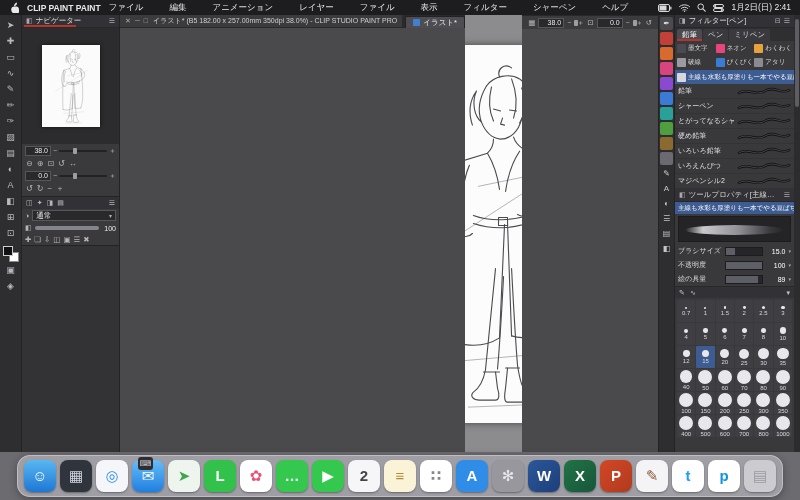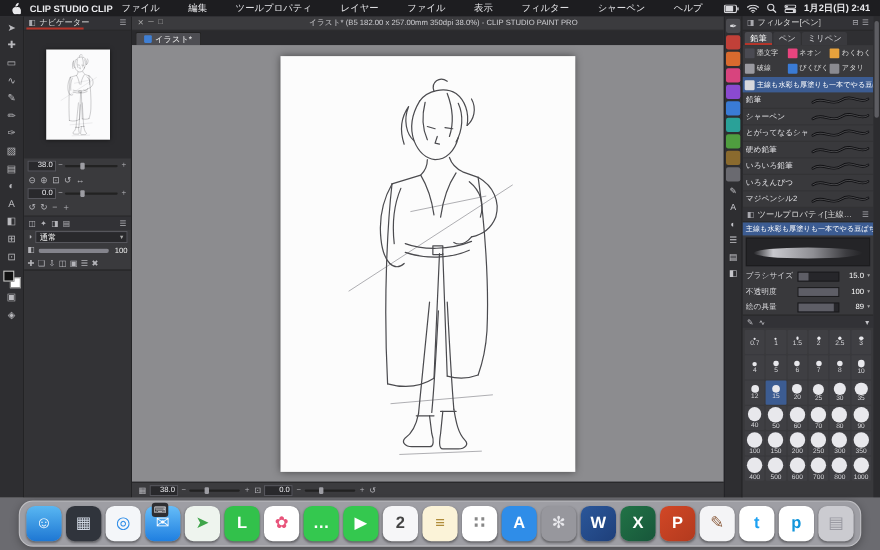--- a/index.html
+++ b/index.html
@@ -4,21 +4,21 @@
 <style>
   * { margin:0; padding:0; box-sizing:border-box; font-family:"Liberation Sans","DejaVu Sans",sans-serif; }
   html,body { background:#222; }
   .screen { position:relative; width:800px; height:500px; background:#6b6b70; overflow:hidden; user-select:none; }
 
   
   .menubar { position:absolute; top:0; left:0; right:0; height:15px; background:#1d1d20; display:flex; align-items:center; gap:8px; padding:0 9px; color:#e9e9ec; font-size:8.5px; z-index:30; }
   .appname { font-weight:bold; white-space:nowrap; }
   .menus { display:flex; gap:26px; }
   .menu-item { white-space:nowrap; cursor:default; }
-  .mb-right { margin-left:auto; display:flex; align-items:center; gap:7px;font-weight:bold; }
+  .mb-right { margin-left:auto; display:flex; align-items:center; gap:7px; }
   .mb-ic svg { display:block; }
   .clock { white-space:nowrap; }
 
   
   .main { position:absolute; top:15px; left:0; right:0; bottom:48px; display:flex; background:#474749; }
 
   
   .ltoolbar { width:22px; background:#2e2e31; border-right:1px solid #232325; display:flex; flex-direction:column; align-items:center; padding:3px 0 0; gap:1px; }
   .ltool { width:17px; height:15px; color:#b9b9bd; font-size:9px; line-height:15px; text-align:center; border-radius:2px; }
   .color-chip { position:relative; width:16px; height:16px; margin-top:4px; flex:none; }
@@ -54,21 +54,21 @@
   .layer-list { flex:1; background:#333336; border-top:1px solid #232325; min-height:0; }
   .layer-row { height:24px; display:flex; align-items:center; gap:3px; padding:0 3px; border-bottom:1px solid #2a2a2c; background:#3f3f42; }
   .layer-row.selected { background:#3b5b8e; }
   .eye { font-size:7px; color:#ddd; width:9px; flex:none; }
   .lthumb { width:20px; height:20px; border:1px solid #1e1e20; background:#fff; flex:none; }
   .ltext { min-width:0; }
   .ltext .l1 { font-size:6.5px; color:#d2d2d8; white-space:nowrap; }
   .ltext .l2 { font-size:7.5px; color:#fff; white-space:nowrap; }
 
   
-  .canvas-win { flex:1; display:flex; flex-direction:column; min-width:0; background:#4a4a4d; }
+  .canvas-win { flex:1; display:flex; flex-direction:row; min-width:0; background:#4a4a4d; }
   .cw-title { height:13px; background:#3b3b3e; display:flex; align-items:center; gap:5px; padding:0 5px; border-bottom:1px solid #2a2a2c; flex:none; }
   .cw-btns { display:flex; gap:4px; color:#aaa; font-size:7px; }
   .cw-text { flex:1; text-align:center; font-size:7px; color:#cfcfd3; white-space:nowrap; overflow:hidden; text-overflow:ellipsis; }
   .cw-tabs { height:13px; background:#2a2a2d; display:flex; align-items:flex-end; padding-left:3px; flex:none; }
   .cw-tab { height:12px; background:#4d4d52; display:flex; align-items:center; gap:3px; padding:0 7px; font-size:7.5px; color:#eee; border:1px solid #222; border-bottom:none; border-radius:2px 2px 0 0; white-space:nowrap; }
   .tab-ic { width:7px; height:7px; background:#3f7fd4; border-radius:1px; flex:none; }
   .cw-view { flex:1; background:#8c8c8f; display:flex; align-items:center; justify-content:center; overflow:hidden; min-height:0; }
   .page { width:268px; height:378px; background:#fcfcfc; box-shadow:0 0 7px rgba(0,0,0,.5); flex:none; }
   .art { width:100%; height:100%; display:block; }
   .cw-status { height:14px; background:#3b3b3e; border-top:1px solid #28282a; display:flex; align-items:center; gap:3px; padding:0 6px; color:#b5b5ba; font-size:7.5px; flex:none; }
@@ -176,26 +176,26 @@
 </svg>
 
 <div class="screen">
 
   <div class="menubar">
     <span class="mb-ic">
       <svg width="10" height="11" viewBox="0 0 10 11">
           <path d="M7.9 0.6c-.8.1-1.7.6-2.2 1.3-.4.6-.8 1.4-.7 2.3.9 0 1.8-.5 2.3-1.1.5-.7.8-1.5.6-2.5zM5.2 4.4c-1.6 0-3 1.3-3 3 0 2 1.5 3.9 2.8 3.9.6 0 .9-.4 1.7-.4s1 .4 1.7.4c1.3 0 2.6-1.8 2.6-3.8-1.1-.6-1.8-1.5-1.8-2.5-.6-.4-1.3-.6-1.9-.6-.8 0-1.5.4-2.1 0z" fill="#e9e9ec"></path>
         </svg>
     </span>
-    <span class="appname">CLIP STUDIO CLIP</span>
+    <span class="appname">CLIP PAINT PAINT</span>
     <div class="menus">
 
     <span class="menu-item">ファイル</span>
         <span class="menu-item">編集</span>
-        <span class="menu-item">ツールプロパティ</span>
+        <span class="menu-item">アニメーション</span>
         <span class="menu-item">レイヤー</span>
         <span class="menu-item">ファイル</span>
         <span class="menu-item">表示</span>
         <span class="menu-item">フィルター</span>
         <span class="menu-item">シャーペン</span>
         <span class="menu-item">ヘルプ</span>
       </div>
     <div class="mb-right">
       <span class="mb-ic">
         <svg width="14" height="8" viewBox="0 0 14 8">

